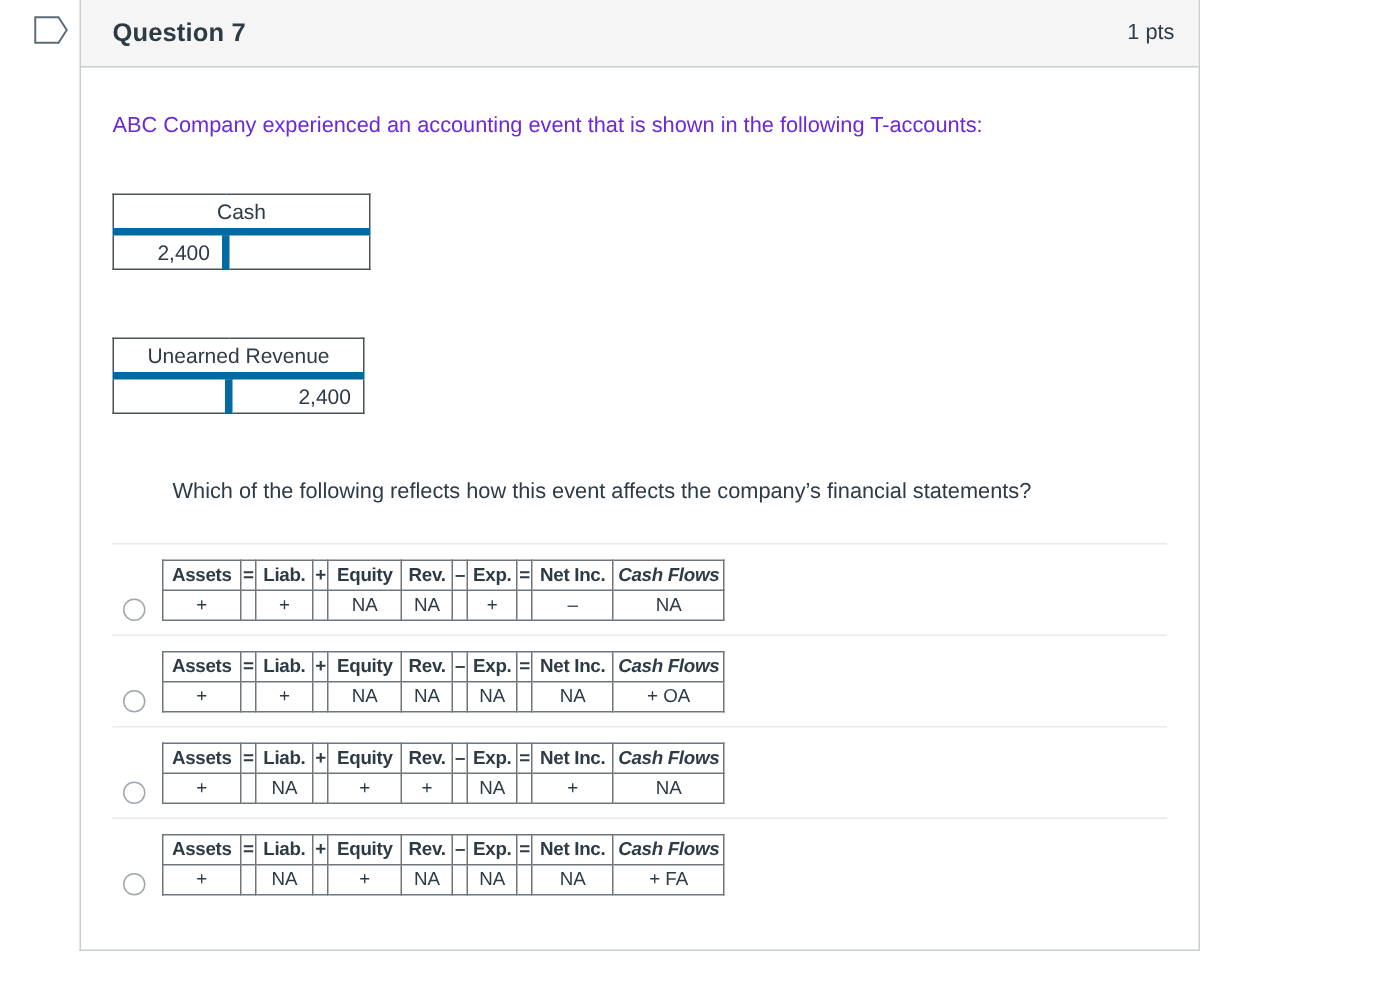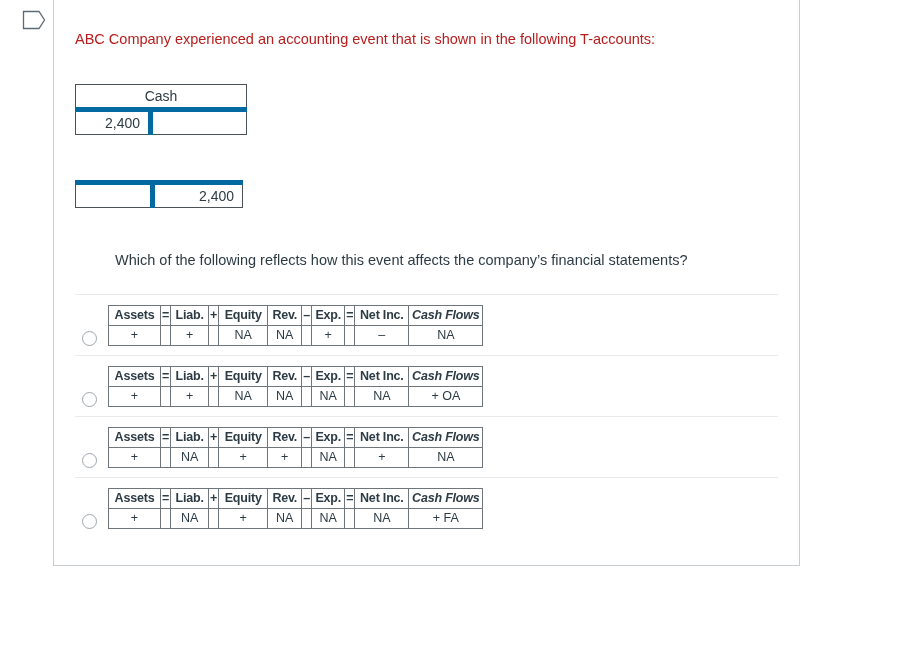--- a/index.html
+++ b/index.html
@@ -64,21 +64,21 @@
     font-size: 14.5px;
     color: #2d3b45;
   }
 
   .question-body {
     padding: 30px 21px 26px 21px;
   }
 
   .prompt-text {
     font-size: 14.5px;
-    color: #b91c1c;
+    color: #6d28d9;
     line-height: 1.35;
     margin: 0;
   }
 
   
   .t-account {
     border: 1px solid #4a5258;
     border-collapse: collapse;
     font-size: 14px;
     color: #2d3b45;
@@ -187,20 +187,24 @@
 <div class="page">
 
   <div class="flag-icon-wrap">
     <svg width="26" height="22" viewBox="0 0 26 22">
       <path d="M1.5 2.5 H17 L22.5 11 L17 19.5 H1.5 Z" fill="none" stroke="#5b6b78" stroke-width="1.3" stroke-linejoin="miter"></path>
     </svg>
   </div>
 
   <div class="question-card">
 
+    <div class="question-header">
+      <div class="question-title">Question 7</div>
+      <div class="question-points">1 pts</div>
+    </div>
 
     <div class="question-body">
 
       <p class="prompt-text">ABC Company experienced an accounting event that is shown in the following T-accounts:</p>
 
       <div class="t-cash-wrap">
         <table class="t-account">
           <tbody>
               <tr>
             <td class="t-title" colspan="2">Cash</td>
@@ -209,20 +213,23 @@
             <td class="t-amt-left" style="width:75px;">2,400</td>
             <td class="t-amt-right" style="width:96px;"></td>
           </tr>
         </tbody>
           </table>
       </div>
 
       <div class="t-unearned-wrap">
         <table class="t-account">
           <tbody>
+              <tr>
+            <td class="t-title" colspan="2">Unearned Revenue</td>
+          </tr>
           <tr>
             <td class="t-amt-left" style="width:77px;"></td>
             <td class="t-amt-right" style="width:90px;">2,400</td>
           </tr>
         </tbody>
           </table>
       </div>
 
       <div class="question-line">Which of the following reflects how this event affects the company’s financial statements?</div>
 

